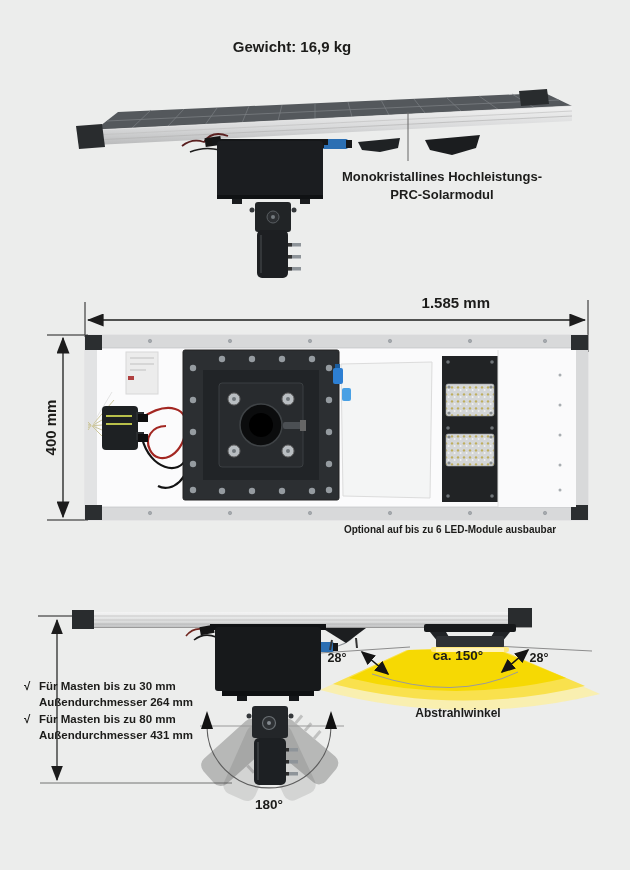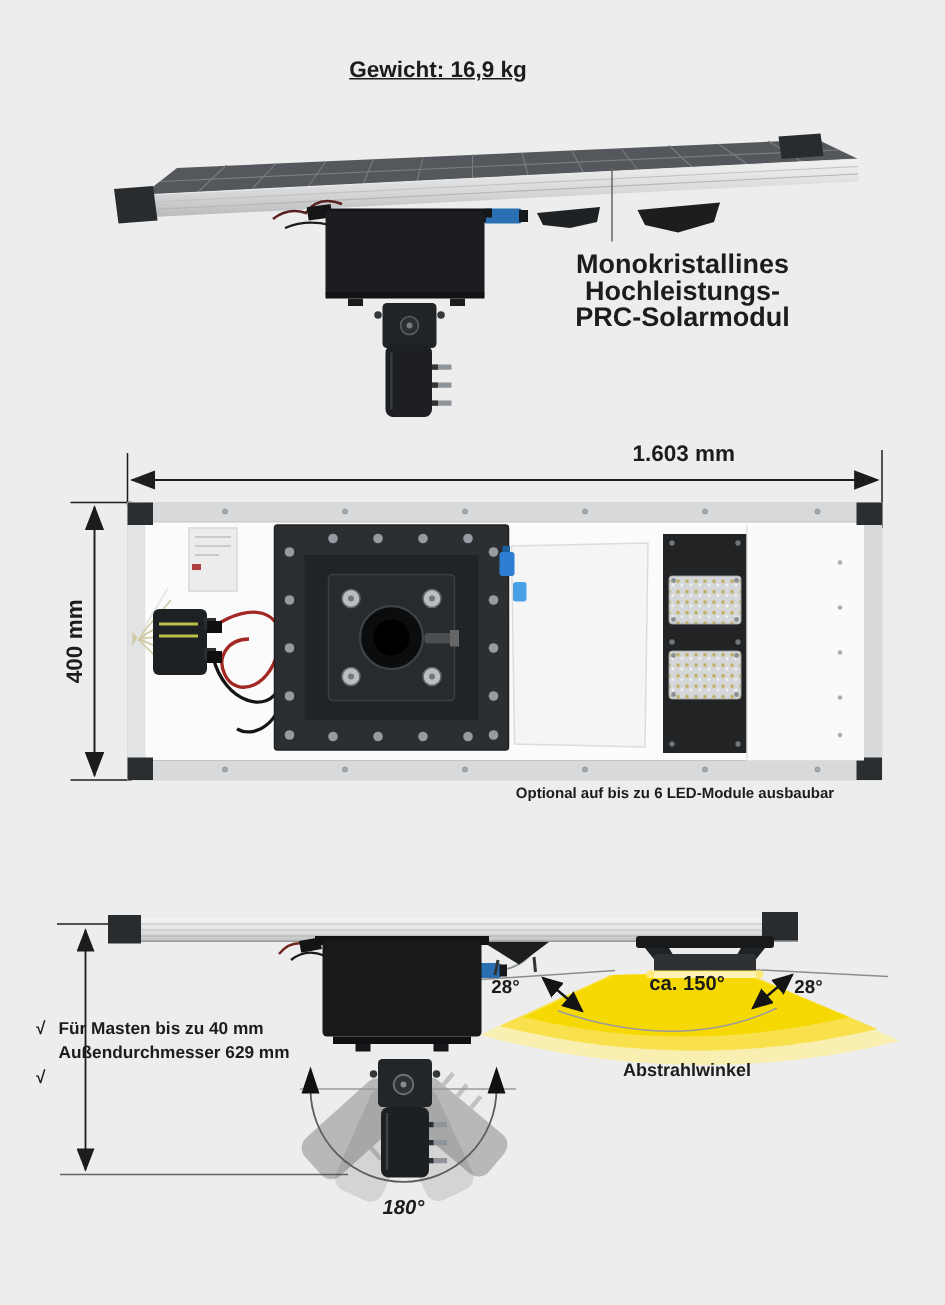--- a/index.html
+++ b/index.html
@@ -5,33 +5,33 @@
   html,body{margin:0;padding:0;background:#ecedec;}
   #stage{
     position:relative;width:630px;height:870px;overflow:hidden;
     background:#ecedec;
     font-family:"Liberation Sans",sans-serif;
     color:#1c1c1a;
   }
   .lbl{position:absolute;font-weight:700;color:#1c1c1a;}
   .c{text-align:center;}
   .r{text-align:right;}
-  #weight-label{left:162px;top:38px;width:260px;font-size:15px;text-decoration:underline;}
-  #module-label{left:325px;top:168px;width:260px;font-size:18px;line-height:17.5px;}
+  #weight-label{left:162px;top:38px;width:260px;font-size:15px;}
+  #module-label{left:312px;top:168px;width:260px;font-size:13px;line-height:17.5px;}
   #width-dim-label{left:350px;top:294px;width:140px;font-size:15px;}
   #height-dim-label{left:5px;top:419px;width:90px;font-size:15px;transform:rotate(-90deg);transform-origin:center;}
   #middle-caption{left:295px;top:524px;width:310px;font-size:10px;}
   #mast-options{left:24px;top:679px;width:210px;font-size:11.5px;line-height:15.5px;}
   .mast-item{display:flex;margin-bottom:2px;font-weight:700;}
   .check{width:15px;flex:0 0 15px;}
   #angle-left{left:317px;top:651px;width:40px;font-size:12.5px;}
   #angle-right{left:519px;top:651px;width:40px;font-size:12.5px;}
   #beam-total{left:398px;top:648px;width:120px;font-size:13.5px;}
   #beam-total-label{left:388px;top:706px;width:140px;font-size:12px;}
-  #rotation-label{left:234px;top:797px;width:70px;font-size:13.5px;font-style:italic;}
+  #rotation-label{left:234px;top:797px;width:70px;font-size:13.5px;}
   svg{position:absolute;left:0;display:block;}
   #svg-top{top:0;}
   #svg-mid{top:280px;}
   #svg-bot{top:580px;}
 </style>
 </head>
 <body>
 
 <div id="stage">
 
@@ -404,34 +404,38 @@
     </g>
   </svg>
 
   <div class="lbl c" id="weight-label">Gewicht: 16,9 kg</div>
 
   <div class="lbl c" id="module-label">
     <div>Monokristallines Hochleistungs-</div>
     <div>PRC-Solarmodul</div>
   </div>
 
-  <div class="lbl r" id="width-dim-label">1.603 mm</div>
+  <div class="lbl r" id="width-dim-label">1.585 mm</div>
   <div class="lbl c" id="height-dim-label">400 mm</div>
   <div class="lbl c" id="middle-caption">Optional auf bis zu 6 LED-Module ausbaubar</div>
 
   <div id="mast-options" class="lbl">
     <div class="mast-item">
       <span class="check">√</span>
       <span>
-        <span>Für Masten bis zu 40 mm</span><br>
-        <span>Außendurchmesser 629 mm</span>
+        <span>Für Masten bis zu 30 mm</span><br>
+        <span>Außendurchmesser 264 mm</span>
       </span>
     </div>
     <div class="mast-item">
       <span class="check">√</span>
+      <span>
+        <span>Für Masten bis zu 80 mm</span><br>
+        <span>Außendurchmesser 431 mm</span>
+      </span>
     </div>
   </div>
 
   <div class="lbl c" id="angle-left">28°</div>
   <div class="lbl c" id="angle-right">28°</div>
   <div class="lbl c" id="beam-total">ca. 150°</div>
   <div class="lbl c" id="beam-total-label">Abstrahlwinkel</div>
   <div class="lbl c" id="rotation-label">180°</div>
 
 </div>

